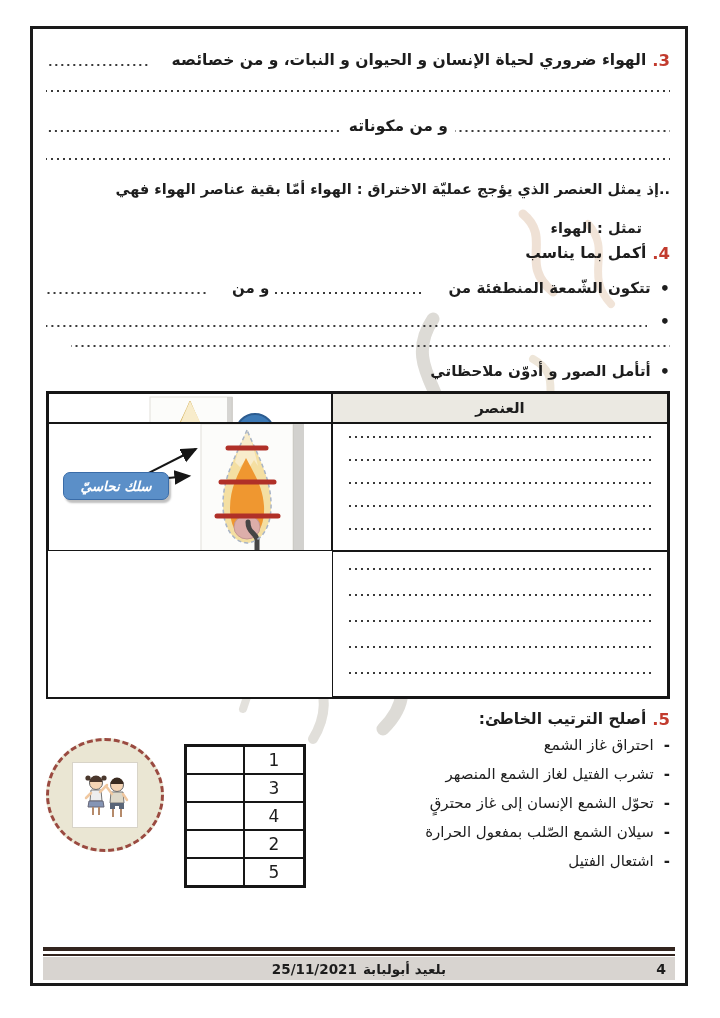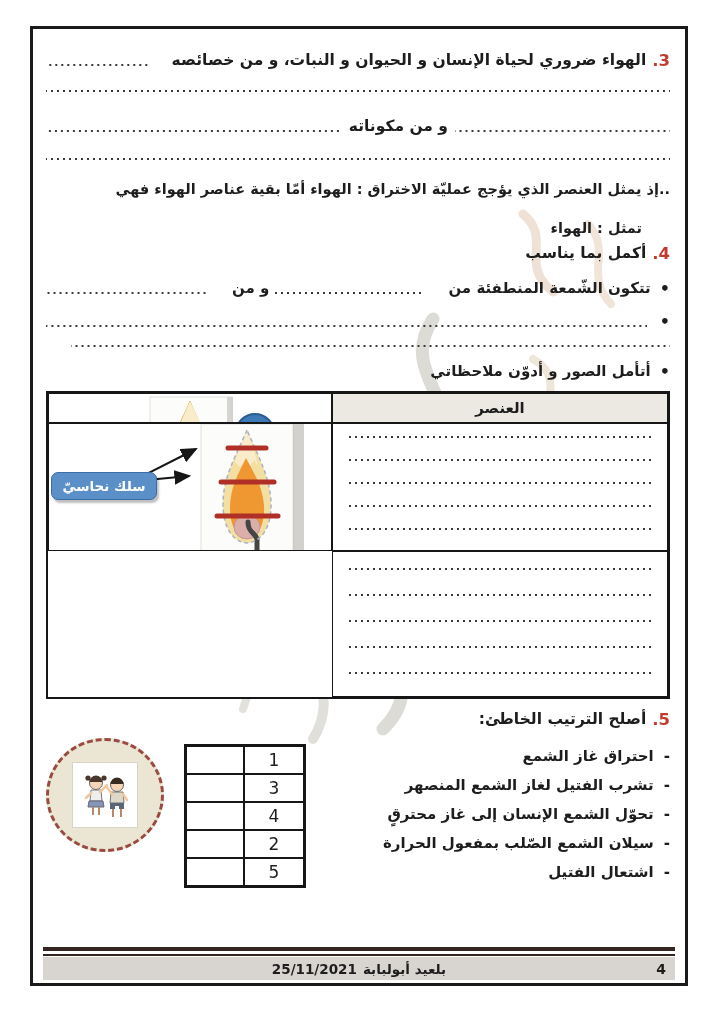--- a/index.html
+++ b/index.html
@@ -23,28 +23,28 @@
   .bullet::before{content:"•";margin-left:9px;font-size:16px;}
   
   .obs-table{display:grid;grid-template-columns:336px 1fr;grid-template-rows:30px 128px 146px;
        border:2.5px solid #161616;width:100%;box-sizing:border-box;background:#fff;}
   .ot-cell{border:1.2px solid #161616;box-sizing:border-box;position:relative;overflow:hidden;}
   .ot-head{background:#ebe9e2;display:flex;align-items:center;justify-content:center;
        font-weight:700;font-size:15px;}
   .notes-pad{padding:11px 14px 0 14px;}
   .notes-pad .dotline{margin-bottom:19px;}
   
-  .copper-label{position:absolute;left:2px;top:48px;width:96px;padding:5px 4px;
+  .copper-label{position:absolute;left:14px;top:48px;width:96px;padding:5px 4px;
        background:#5b8fc8;border:1.5px solid #3a6ca8;border-radius:7px;color:#fff;
-       text-align:center;font-size:13.5px;font-weight:600;box-shadow:2px 3px 2px rgba(0,0,0,.25);}
+       text-align:center;font-size:13.5px;font-weight:600;box-shadow:2px 3px 2px rgba(0,0,0,.25);font-style:italic;}
   .arrow-layer{position:absolute;left:0;top:0;width:100%;height:100%;}
   
   .q5-row{display:flex;gap:20px;align-items:flex-start;}
   .q5-items{flex:1;}
-  .q5-item{display:flex;align-items:flex-end;font-size:15px;font-weight:700;height:29px;white-space:nowrap;}
+  .q5-item{display:flex;align-items:flex-start;font-size:15px;font-weight:400;height:29px;white-space:nowrap;}
   .q5-item::before{content:"-";margin-left:10px;font-weight:700;}
   .order-table{direction:ltr;display:grid;grid-template-columns:58px 60px;grid-auto-rows:28px;
        border:2.5px solid #161616;margin-top:8px;flex:0 0 auto;}
   .order-cell{border:1.2px solid #161616;display:flex;align-items:center;justify-content:center;
        font-family:"DejaVu Sans",sans-serif;font-size:17px;font-weight:500;}
   .badge{flex:0 0 auto;width:112px;height:108px;border-radius:50%;border:3px dashed #9a4a40;
        background:#eae6d3;display:flex;align-items:center;justify-content:center;margin-top:2px;}
   .badge-photo{width:64px;height:64px;background:#fff;border:1px solid #d8d4c8;}
   
   .footer{position:absolute;left:10px;right:10px;bottom:3px;z-index:2;}

